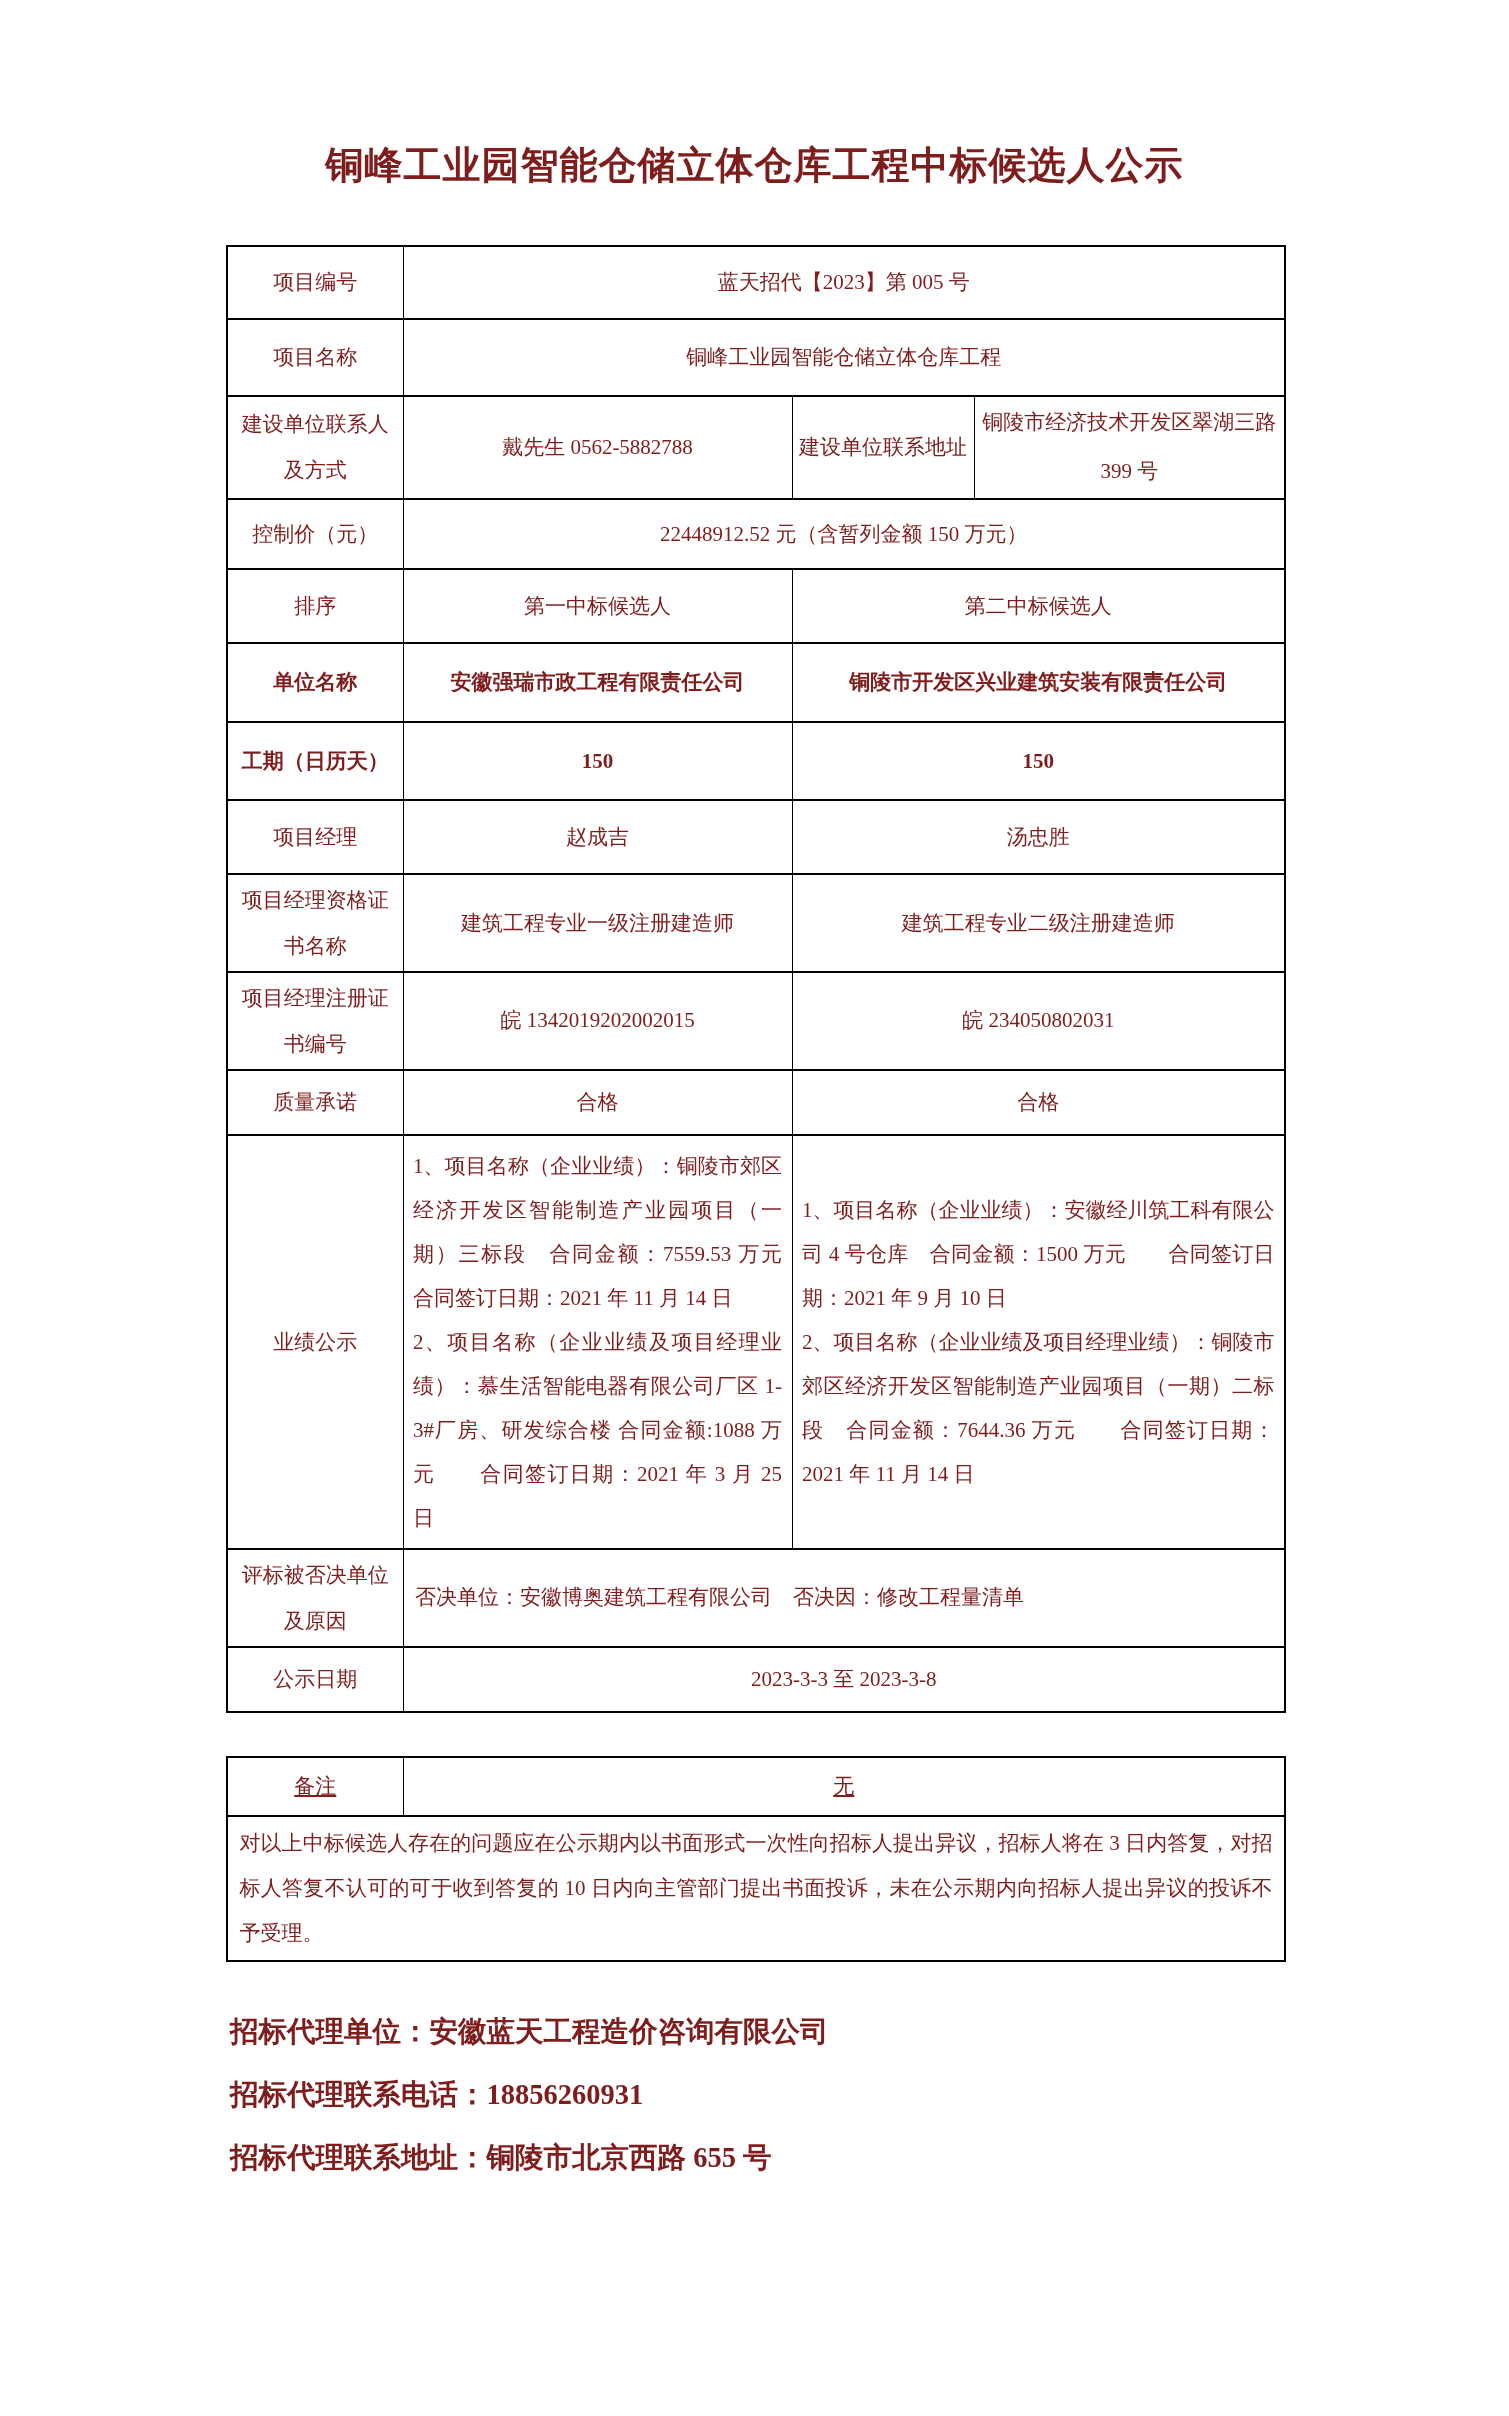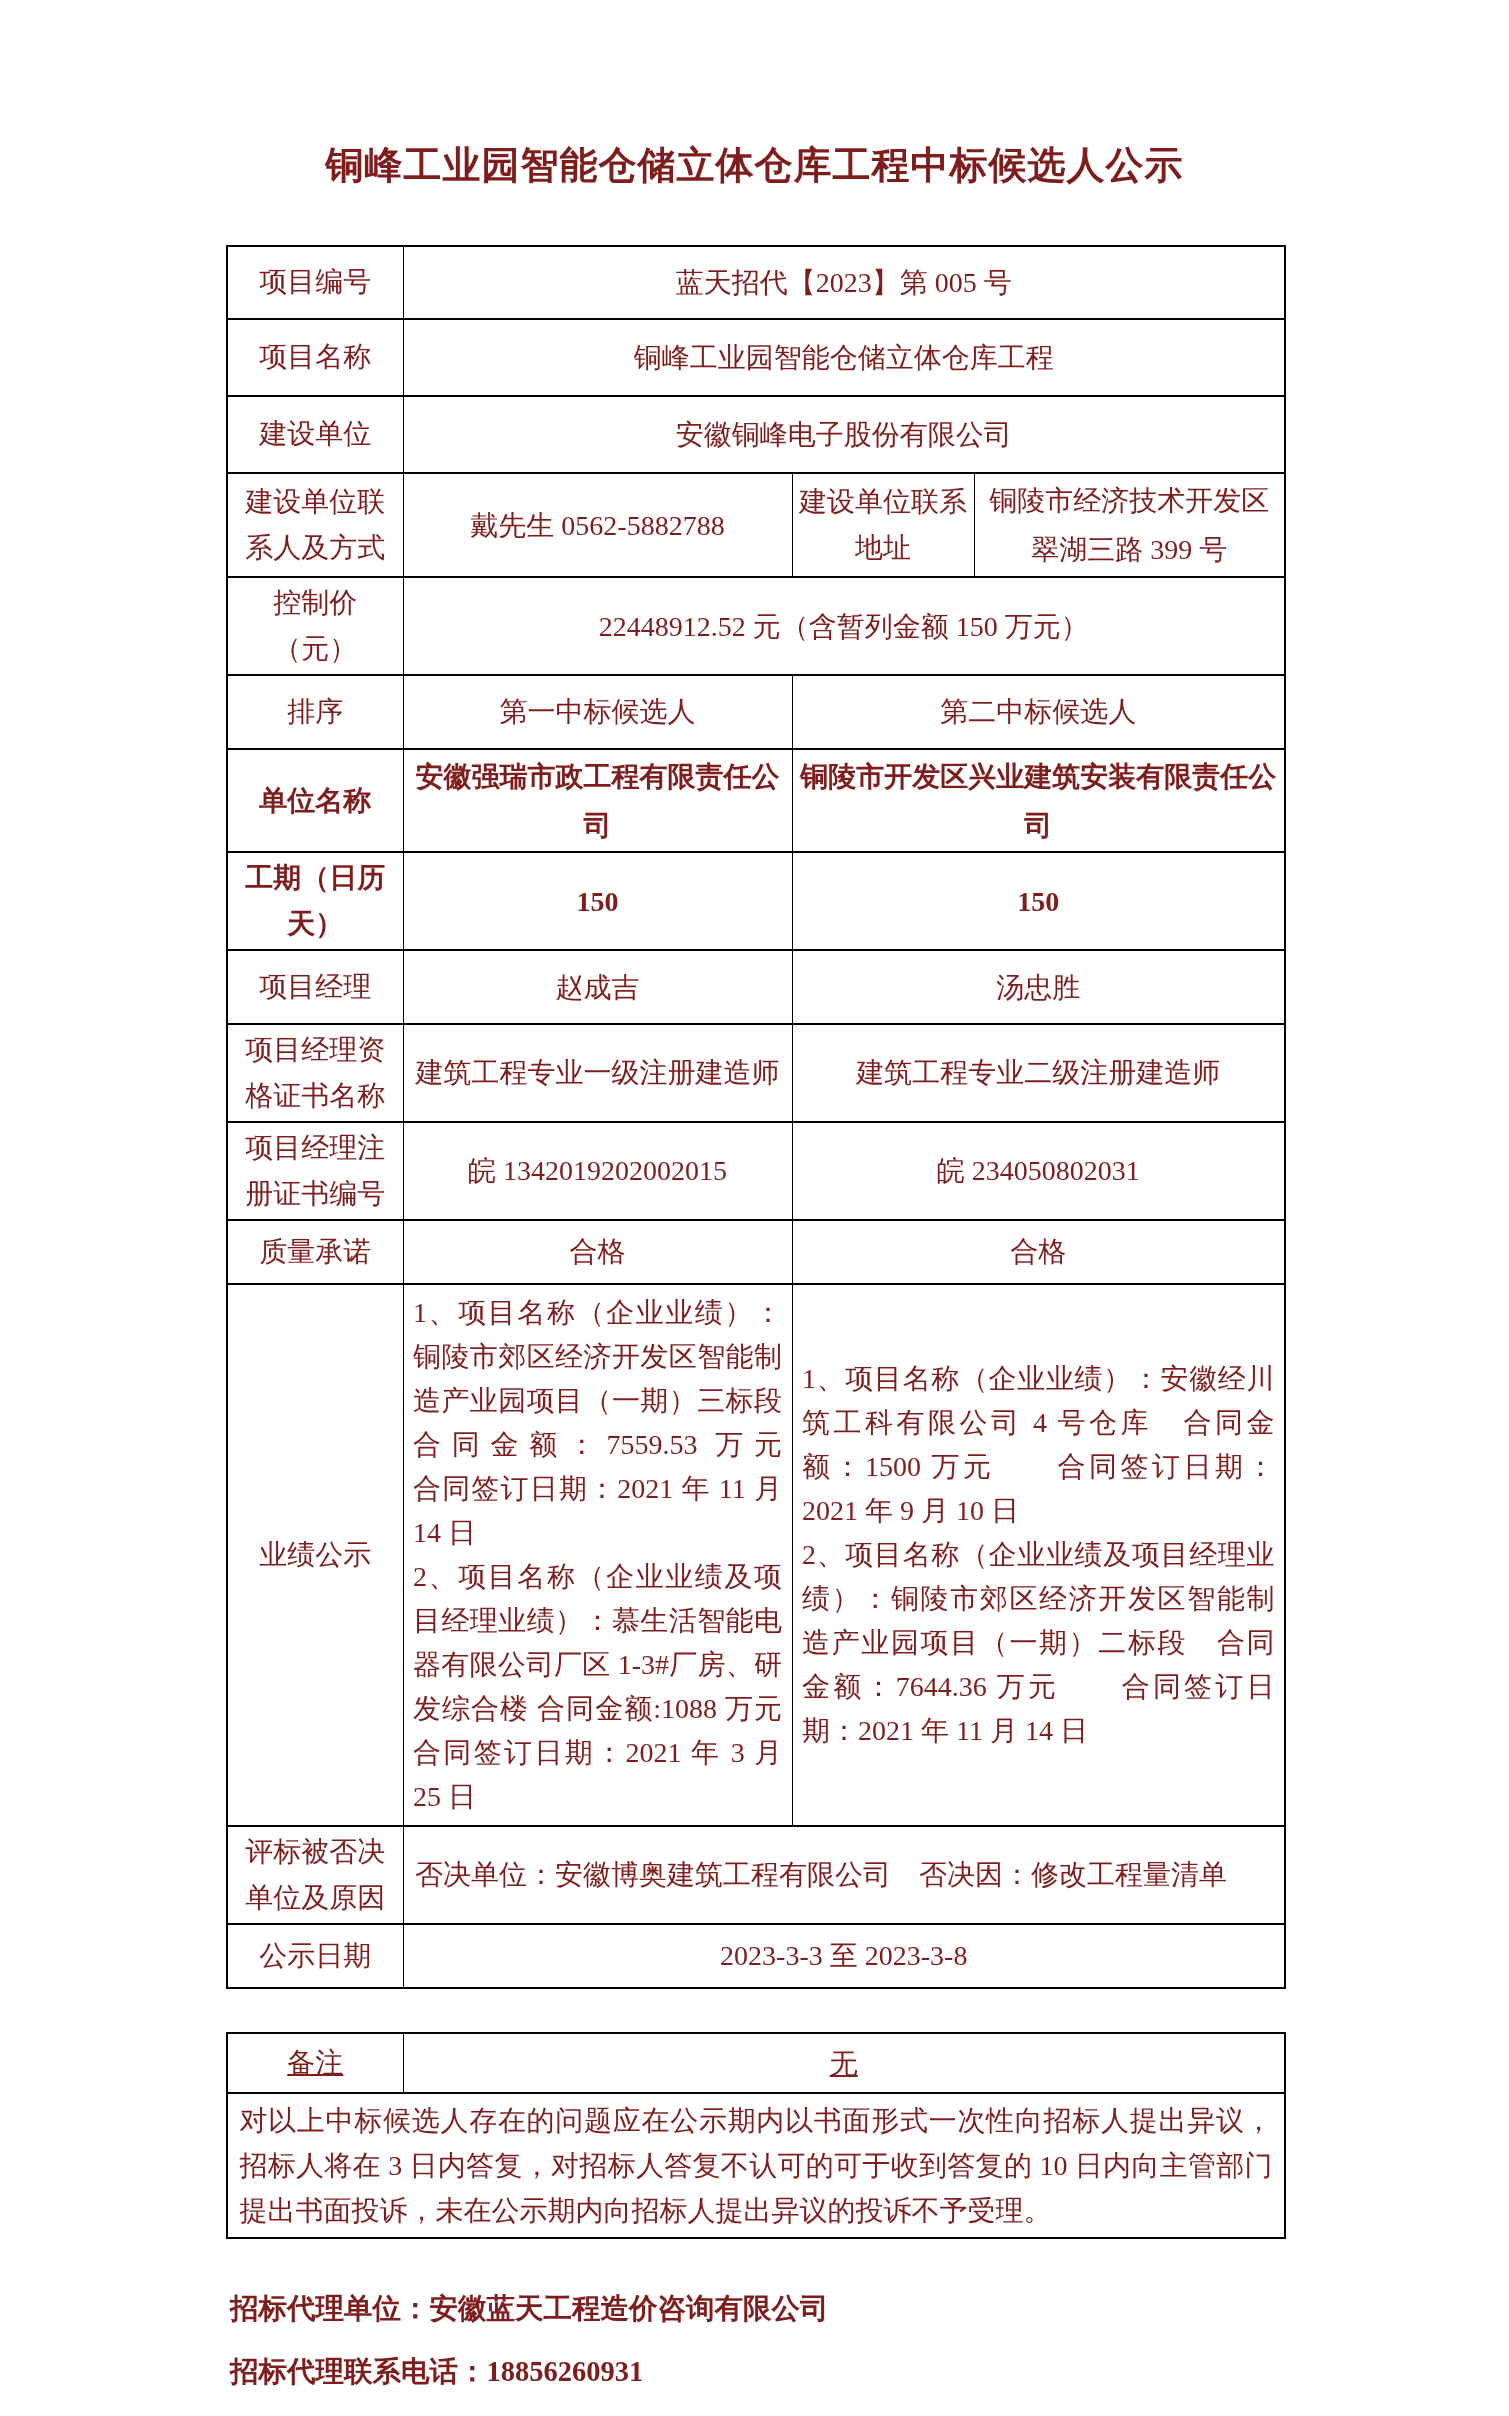--- a/index.html
+++ b/index.html
@@ -23,21 +23,21 @@
     width:1058px;
   }
   table.remark-tbl{
     margin:43px 0 0 226px;
     width:1058px;
   }
   table.main, table.remark-tbl{border:2.9px solid #000;}
   td{
     border:1.9px solid #000;
     border-top-width:2.9px;border-bottom-width:2.9px;
-    font-size:28px;line-height:49px;
+    font-size:21px;line-height:49px;
     text-align:center;vertical-align:middle;
     padding:1.9px 5.7px;
     overflow:hidden;
   }
   td.lbl{line-height:46px;}
   
   tr.h78 td{height:67px;}
   tr.h83 td{height:71px;}
   tr.h84 td{height:72px;}
   tr.h90 td{height:78px;}
@@ -84,24 +84,20 @@
         <col style="width:311px">
     </colgroup>
     <tbody>
       <tr class="h78">
         <td class="lbl">项目编号</td>
         <td colspan="3">蓝天招代【2023】第 005 号</td>
       </tr>
       <tr class="h83">
         <td class="lbl">项目名称</td>
         <td colspan="3">铜峰工业园智能仓储立体仓库工程</td>
-      </tr>
-      <tr class="h84">
-        <td class="lbl">建设单位</td>
-        <td colspan="3">安徽铜峰电子股份有限公司</td>
       </tr>
       <tr class="h90">
         <td class="lbl">建设单位联系人及方式</td>
         <td>戴先生 0562-5882788</td>
         <td class="lbl">建设单位联系地址</td>
         <td>铜陵市经济技术开发区翠湖三路 399 号</td>
       </tr>
       <tr class="h75">
         <td class="lbl">控制价（元）</td>
         <td colspan="3">22448912.52 元（含暂列金额 150 万元）</td>

